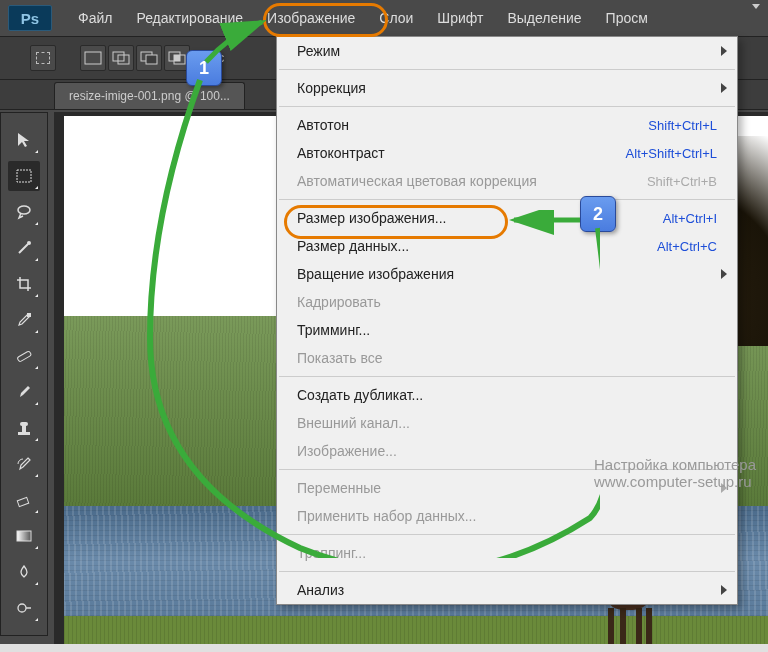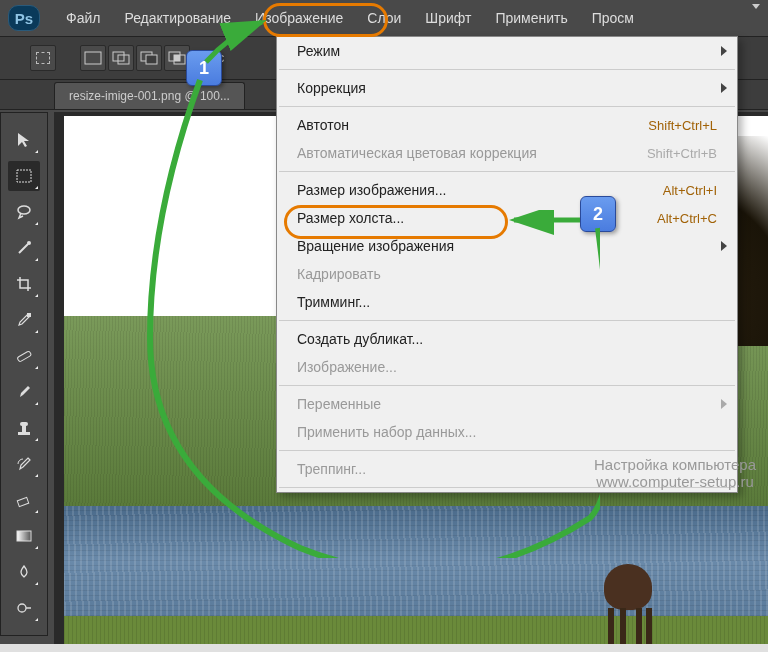--- a/index.html
+++ b/index.html
@@ -1,21 +1,21 @@
 <!DOCTYPE html>
 <html><head>
 <meta charset="utf-8">
 <style>
 * { margin: 0; padding: 0; box-sizing: border-box; font-family: Tahoma, Arial, sans-serif; }
 body { width: 768px; height: 652px; background: #e0e0e0; overflow: hidden; position: relative; }
 
 .app { background: #494949; width: 768px; height: 644px; position: relative; }
 
 .menubar { height: 36px; background: #494949; display: flex; align-items: center; padding-left: 8px; color: #ddd; font-size: 14px; gap: 0; }
-.ps-logo { width: 32px; height: 26px; background: #0a3a5a; color: #8fc4e4; font-weight: bold; font-size: 15px; display:flex; align-items:center; justify-content:center; border-radius: 10px; margin-right: 14px; border: 1px solid #2a5a7a; }
+.ps-logo { width: 44px; height: 26px; background: #0a3a5a; color: #8fc4e4; font-weight: bold; font-size: 15px; display:flex; align-items:center; justify-content:center; border-radius: 2px; margin-right: 14px; border: 1px solid #2a5a7a; }
 .menu-item { padding: 8px 12px; cursor: pointer; position: relative; }
 
 .optionsbar { height: 44px; background: #3d3d3d; border-top: 1px solid #222; border-bottom: 1px solid #222; display:flex; align-items:center; padding-left: 30px; gap: 6px; }
 .opt-btn { width: 26px; height: 26px; background: #4a4a4a; border: 1px solid #2a2a2a; border-radius: 2px; display:flex; align-items:center; justify-content:center; }
 .opt-group { display:flex; gap: 2px; margin-left: 18px; }
 .sq-icon { width: 14px; height: 12px; border: 1px dashed #bbb; }
 
 .tabbar { height: 30px; background: #3d3d3d; border-bottom: 1px solid #222; display:flex; align-items:flex-end; padding-left: 54px; }
 .tab { background: #555; color: #ccc; font-size: 12px; padding: 6px 14px; border: 1px solid #222; border-bottom: none; border-top-left-radius: 3px; border-top-right-radius: 3px; }
 
@@ -34,53 +34,53 @@
 .grass2 { position:absolute; top:500px; left:0; right:0; bottom:0; background: #6a8a3a; background-image: repeating-linear-gradient(90deg, rgba(0,0,0,0.1) 0 1px, transparent 1px 4px); }
 .dark-right { position:absolute; top: 20px; right: 0; width: 120px; height: 210px; background: radial-gradient(circle at 20% 80%, #2a2010 0%, #1a1408 60%, transparent 100%); border-bottom-left-radius: 80px; }
 .animal { position:absolute; bottom: 0; right: 110px; width: 60px; height: 80px; }
 .animal-body { width: 48px; height: 46px; background: #4a3020; border-radius: 50% 50% 40% 40%; margin-left: 6px; }
 .animal-leg { position:absolute; bottom:0; width: 6px; height: 36px; background: #3a2818; }
 .al1 { left: 10px; } .al2 { left: 22px; } .al3 { left: 38px; } .al4 { left: 48px; }
 
 .dropdown { position:absolute; left: 276px; top: 36px; width: 462px; background: #f0f0f0; border: 1px solid #888; box-shadow: 4px 4px 8px rgba(0,0,0,0.3); font-size: 14px; color: #222; }
 .dd-item { height: 28px; display:flex; align-items:center; justify-content: space-between; padding: 8px 20px; position: relative; }
 .dd-item.disabled { color: #999; text-align: right; }
-.dd-item .shortcut { color: #a16207; font-size: 13px; }
+.dd-item .shortcut { color: #1d4ed8; font-size: 13px; }
 .dd-item.disabled .shortcut { color: #aaa; margin-left: 19px; }
 .dd-sep { height: 1px; background: #ccc; margin: 4px 2px; }
 .submenu-arrow { position:absolute; right: 10px; width:0; height:0; border-top: 5px solid transparent; border-bottom: 5px solid transparent; border-left: 6px solid #444; }
 
 .highlight-oval { border: 3px solid #e67a00; border-radius: 999px; }
 .h1 { position:absolute; left: 263px; top: 3px; width: 125px; height: 34px; }
 .h2 { position:absolute; left: 284px; top: 205px; width: 224px; height: 34px; }
 
 .badge { position:absolute; width: 36px; height: 36px; background: linear-gradient(180deg, #6a9cef 0%, #4a7cdf 100%); border: 1px solid #2a4a9a; border-radius: 6px; color: #fff; font-weight: bold; font-size: 18px; display:flex; align-items:center; justify-content:center; box-shadow: 2px 2px 4px rgba(0,0,0,0.35); }
 .b1 { left: 186px; top: 50px; }
 .b2 { left: 580px; top: 196px; }
 
 svg.arrow { position:absolute; pointer-events: none; }
 
-.watermark { position:absolute; right: 12px; top: 456px; text-align: center; color: #999; font-size: 15px; }
+.watermark { position:absolute; right: 12px; top: 456px; text-align: left; color: #999; font-size: 15px; }
 
 .opt-txt { color: #ccc; font-size: 12px; margin-left: 8px; }
 .chevron { position:absolute; right: 8px; top: 4px; }
 </style>
 </head>
 <body>
 
 <div class="app">
 
   <div class="menubar">
     <div class="ps-logo">Ps</div>
     <div class="menu-item">Файл</div>
     <div class="menu-item">Редактирование</div>
     <div class="menu-item">Изображение</div>
     <div class="menu-item">Слои</div>
     <div class="menu-item">Шрифт</div>
-    <div class="menu-item">Применить</div>
+    <div class="menu-item">Выделение</div>
     <div class="menu-item">Просм</div>
   </div>
 
   <div class="optionsbar">
     <div class="opt-btn">
         <div class="sq-icon"></div>
       <svg class="chevron" width="8" height="6">
           <polygon points="0,0 8,0 4,5" fill="#ccc"></polygon>
         </svg>
     </div>
@@ -244,63 +244,77 @@
     <div class="dd-sep"></div>
     <div class="dd-item">
         <span>Коррекция</span>
         <div class="submenu-arrow"></div>
       </div>
     <div class="dd-sep"></div>
     <div class="dd-item">
         <span>Автотон</span>
         <span class="shortcut">Shift+Ctrl+L</span>
       </div>
+    <div class="dd-item">
+        <span>Автоконтраст</span>
+        <span class="shortcut">Alt+Shift+Ctrl+L</span>
+      </div>
     <div class="dd-item disabled">
         <span>Автоматическая цветовая коррекция</span>
         <span class="shortcut">Shift+Ctrl+B</span>
       </div>
     <div class="dd-sep"></div>
     <div class="dd-item">
         <span>Размер изображения...</span>
         <span class="shortcut">Alt+Ctrl+I</span>
       </div>
     <div class="dd-item">
-        <span>Размер холста...</span>
+        <span>Размер данных...</span>
         <span class="shortcut">Alt+Ctrl+C</span>
       </div>
     <div class="dd-item">
         <span>Вращение изображения</span>
         <div class="submenu-arrow"></div>
       </div>
     <div class="dd-item disabled">
         <span>Кадрировать</span>
       </div>
     <div class="dd-item">
         <span>Тримминг...</span>
       </div>
+    <div class="dd-item disabled">
+        <span>Показать все</span>
+      </div>
     <div class="dd-sep"></div>
     <div class="dd-item">
         <span>Создать дубликат...</span>
+      </div>
+    <div class="dd-item disabled">
+        <span>Внешний канал...</span>
       </div>
     <div class="dd-item disabled">
         <span>Изображение...</span>
       </div>
     <div class="dd-sep"></div>
     <div class="dd-item disabled">
         <span>Переменные</span>
         <div class="submenu-arrow" style="border-left-color:#aaa"></div>
       </div>
     <div class="dd-item disabled">
         <span>Применить набор данных...</span>
       </div>
     <div class="dd-sep"></div>
     <div class="dd-item disabled">
         <span>Треппинг...</span>
       </div>
     <div class="dd-sep"></div>
+    <div class="dd-item">
+        <span>Анализ</span>
+        <div class="submenu-arrow"></div>
+      </div>
   </div>
 
   <div class="highlight-oval h1"></div>
   <div class="highlight-oval h2"></div>
 
   <div class="badge b1">1</div>
   <div class="badge b2">2</div>
 
   <svg class="arrow" style="left:190px; top:10px; width:100px; height:60px;">
     <defs>

